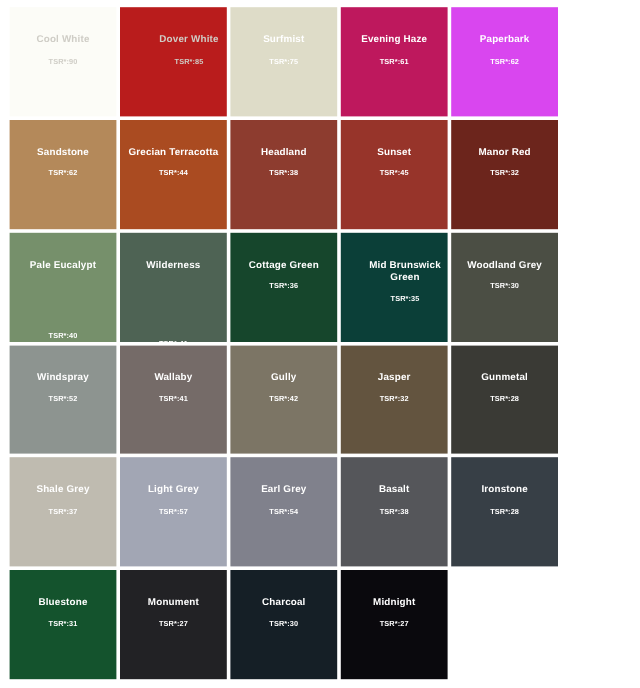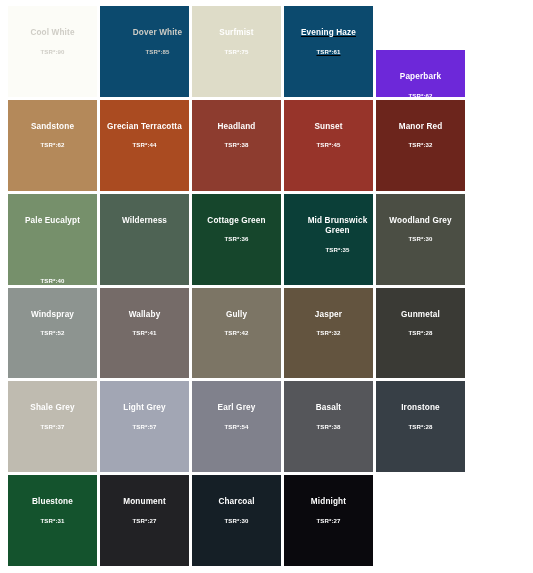--- a/index.html
+++ b/index.html
@@ -70,33 +70,33 @@
   }
 </style>
 </head>
 <body>
 
 <div id="swatch-grid">
     <div class="swatch label-dark" style="background: rgb(252, 252, 247);">
       <div class="swatch-name">Cool White</div>
       <div class="swatch-tsr">TSR*:90</div>
     </div>
-    <div class="swatch label-dark" style="background: #0c4a6e; padding-left: 26px;">
+    <div class="swatch label-dark" style="background: #b91c1c; padding-left: 26px;">
       <div class="swatch-name">Dover White</div>
       <div class="swatch-tsr">TSR*:85</div>
     </div>
     <div class="swatch label-light" style="background: rgb(222, 220, 200);">
       <div class="swatch-name">Surfmist</div>
       <div class="swatch-tsr">TSR*:75</div>
     </div>
-    <div class="swatch label-light" style="background: #0c4a6e; text-decoration: underline;">
+    <div class="swatch label-light" style="background: #be185d;">
       <div class="swatch-name">Evening Haze</div>
       <div class="swatch-tsr">TSR*:61</div>
     </div>
-    <div class="swatch label-light" style="background: #6d28d9; margin-top: 44px;">
+    <div class="swatch label-light" style="background: #d946ef;">
       <div class="swatch-name">Paperbark</div>
       <div class="swatch-tsr">TSR*:62</div>
     </div>
     <div class="swatch label-light" style="background: rgb(180, 137, 90);">
       <div class="swatch-name">Sandstone</div>
       <div class="swatch-tsr">TSR*:62</div>
     </div>
     <div class="swatch label-light" style="background: rgb(170, 75, 33);">
       <div class="swatch-name">Grecian Terracotta</div>
       <div class="swatch-tsr">TSR*:44</div>

